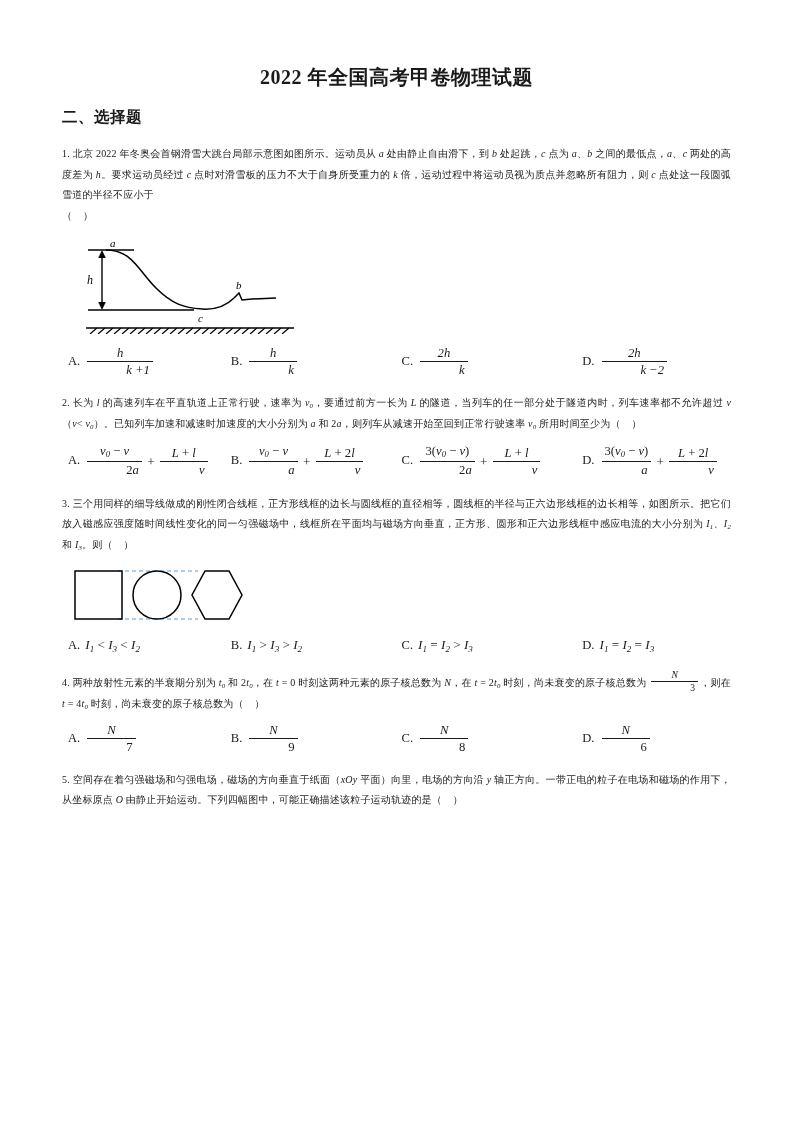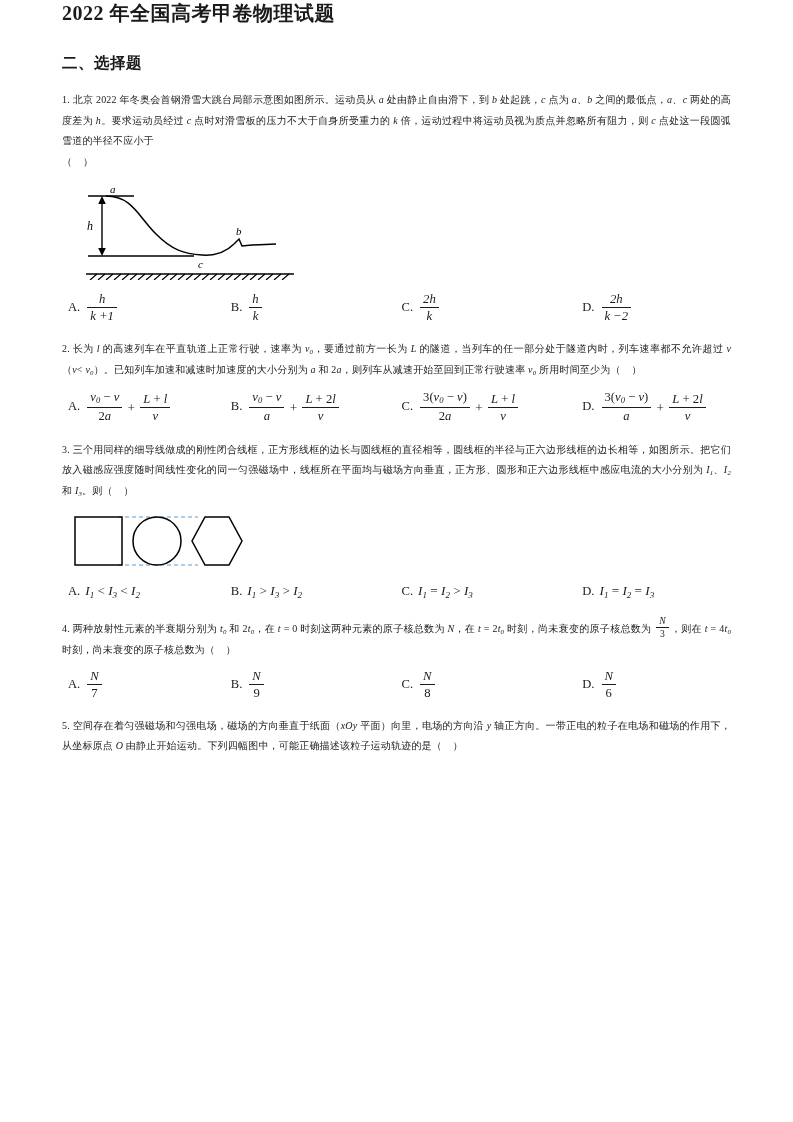--- a/index.html
+++ b/index.html
@@ -18,31 +18,33 @@
     position: relative;
     width: 793px;
     height: 1122px;
     box-sizing: border-box;
     padding: 0 62px;
     background: #fff;
   }
 
   
   .doc-title {
+    text-align: center;
     font-size: 20px;
     font-weight: bold;
     letter-spacing: 0.5px;
     margin: 0;
+    padding-top: 64px;
   }
 
   
   .section-heading {
     font-size: 15.5px;
     font-weight: bold;
-    margin: 26px 0 0 0;
+    margin: 16px 0 0 0;
     letter-spacing: 0.5px;
   }
 
   
   .question {
     margin-top: 16px;
   }
   .q-text {
     font-size: 10px;
     line-height: 2.05;
@@ -75,20 +77,21 @@
   .frac .num {
     display: block;
     padding: 0 3px 1px 3px;
     border-bottom: 1.1px solid #1a1a1a;
     white-space: nowrap;
   }
   .frac .den {
     display: block;
     padding: 1px 3px 0 3px;
     white-space: nowrap;
+    margin-left: 36px;
   }
   .frac-sm { vertical-align: -0.55em; }
 
   
   .options {
     display: flex;
     margin-top: 8px;
     font-size: 13.2px;
   }
   .opt {

